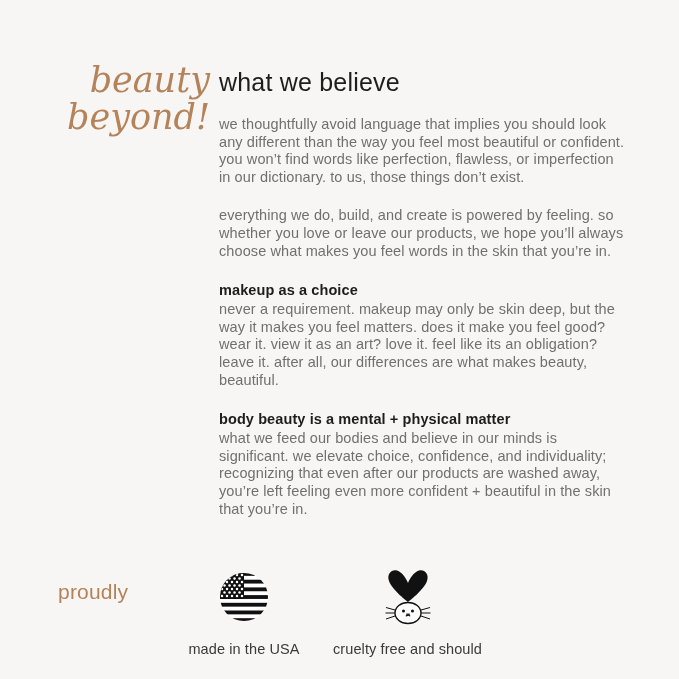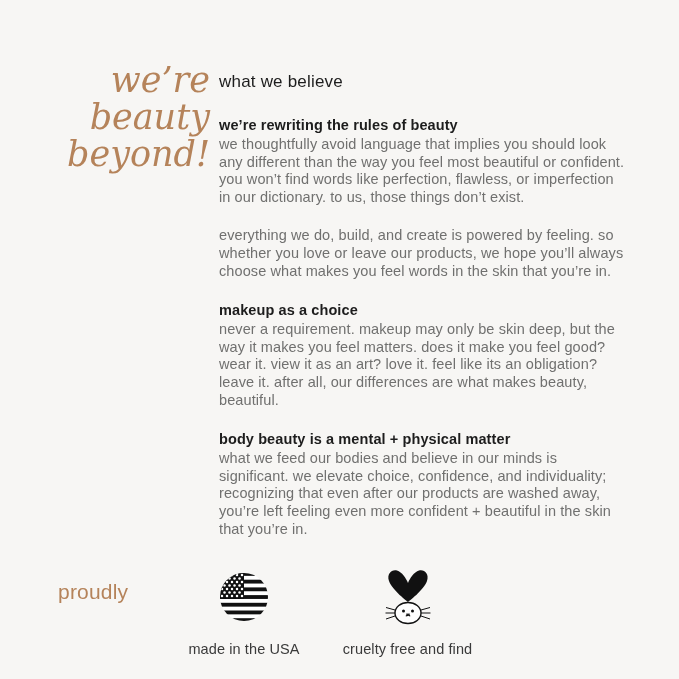--- a/index.html
+++ b/index.html
@@ -37,21 +37,21 @@
   .display-head div { white-space: nowrap; }
 
   
   .main-col {
     position: absolute;
     left: 219px;
     top: 68px;
     width: 408px;
   }
   .main-title {
-    font-size: 17px;
+    font-size: 25px;
     font-weight: 400;
     color: #1d1d1d;
     letter-spacing: 0.2px;
     margin: 0 0 20px 0;
     line-height: 28px;
   }
   .belief-block { margin-bottom: 21px; }
   .belief-block:last-child { margin-bottom: 4px; }
   .belief-head {
     font-size: 14.5px;
@@ -105,30 +105,28 @@
     color: #3a3a3a;
     letter-spacing: 0.1px;
   }
 </style>
 </head>
 <body>
 
 <div class="page">
 
   <div class="display-head">
-    <div>we’re</div>
     <div>beauty</div>
     <div>beyond!</div>
   </div>
 
   <div class="main-col">
     <h1 class="main-title">what we believe</h1>
 
     <div class="belief-block">
-      <div class="belief-head">we’re rewriting the rules of beauty</div>
       <div class="belief-body">we thoughtfully avoid language that implies you should look any different than the way you feel most beautiful or confident. you won’t find words like perfection, flawless, or imperfection in our dictionary. to us, those things don’t exist.</div>
     </div>
 
     <div class="belief-block">
       <div class="belief-body">everything we do, build, and create is powered by feeling. so whether you love or leave our products, we hope you’ll always choose what makes you feel words in the skin that you’re in.</div>
     </div>
 
     <div class="belief-block">
       <div class="belief-head">makeup as a choice</div>
       <div class="belief-body">never a requirement. makeup may only be skin deep, but the way it makes you feel matters. does it make you feel good? wear it. view it as an art? love it. feel like its an obligation? leave it. after all, our differences are what makes beauty, beautiful.</div>
@@ -217,18 +215,18 @@
           <g stroke="#111111" stroke-width="1" fill="none">
             <path d="M11 42 L2 39.5"></path>
             <path d="M11 45 L1.5 45"></path>
             <path d="M11 48 L2 51"></path>
             <path d="M37 42 L46 39.5"></path>
             <path d="M37 45 L46.5 45"></path>
             <path d="M37 48 L46 51"></path>
           </g>
         </svg>
       </div>
-      <div class="badge-label">cruelty free and find</div>
+      <div class="badge-label">cruelty free and should</div>
     </div>
 
 
   </div>
 </div>
 
 </body></html>

